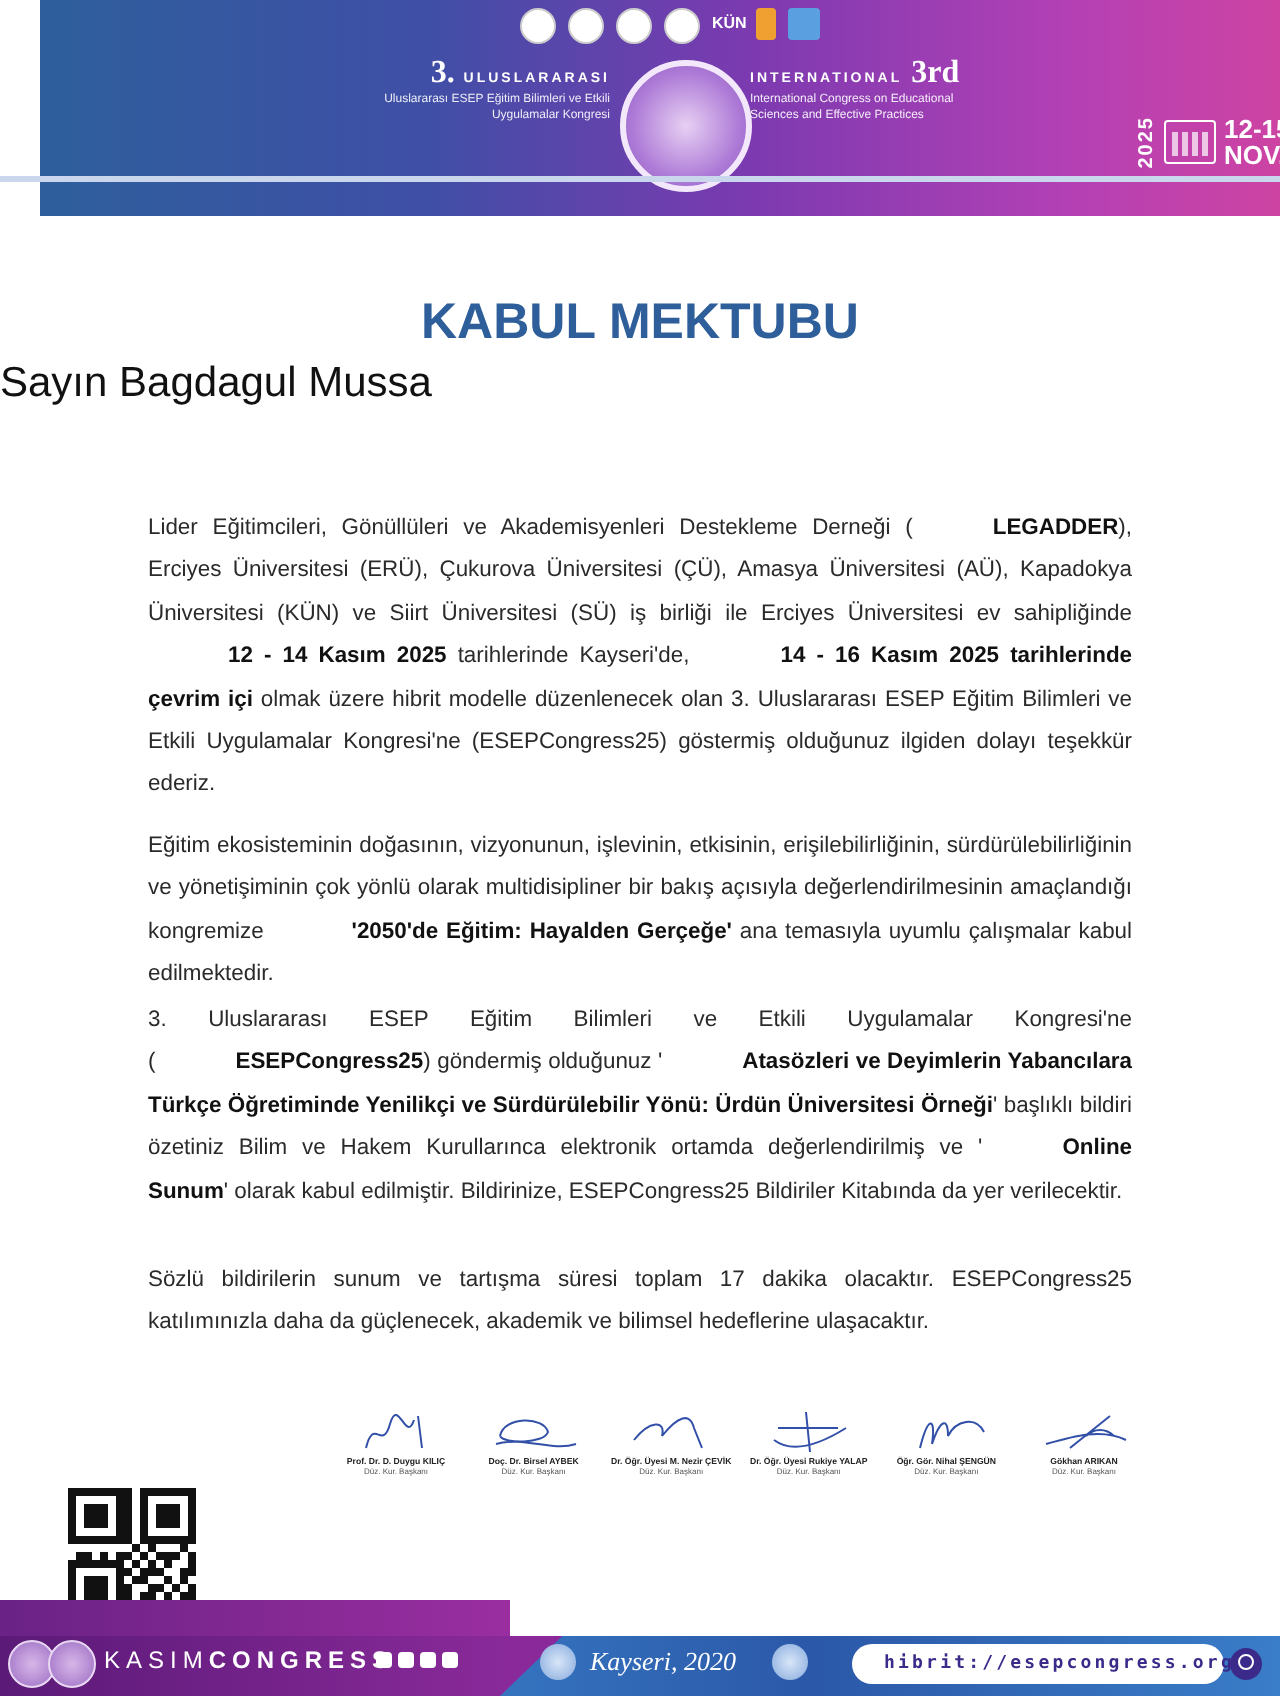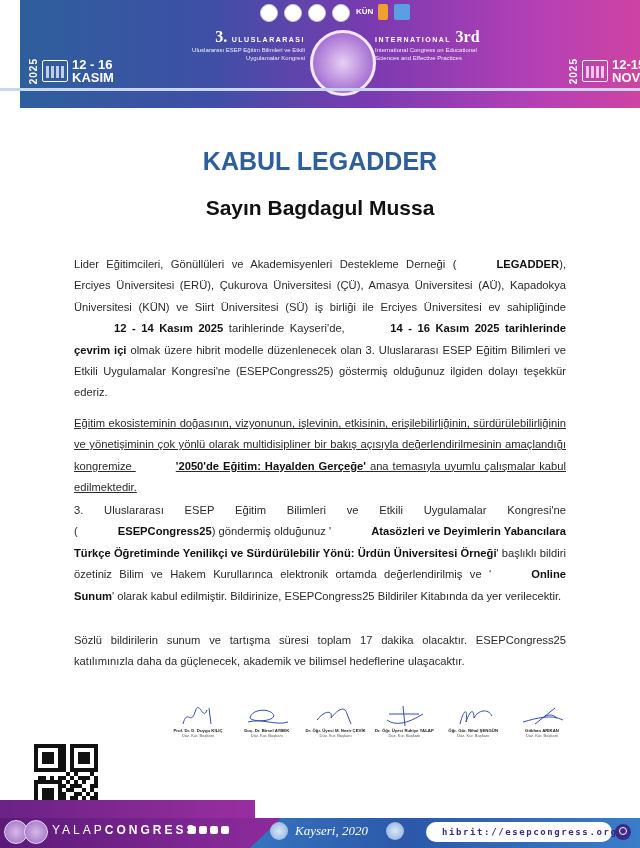--- a/index.html
+++ b/index.html
@@ -15,21 +15,21 @@
   .title-right{position:absolute;left:355px;top:28px;width:175px;color:#fff;}
   .t-small{font-size:7px;letter-spacing:1.5px;font-weight:bold;}
   .t-num{font-family:"Liberation Serif",serif;font-size:16px;font-weight:bold;}
   .t-big{font-size:13px;font-weight:bold;letter-spacing:3.5px;line-height:14px;}
   .t-sub{font-size:6px;line-height:8px;opacity:.9;}
   .emblem{position:absolute;left:290px;top:30px;width:60px;height:60px;border-radius:50%;background:radial-gradient(circle,#e7d0f3 0%,#b07ed8 60%,#8a55c2 100%);border:3px solid #f3e8fb;}
   .logos{position:absolute;left:240px;top:4px;display:flex;gap:6px;}
   .logo{width:16px;height:16px;border-radius:50%;background:#fff;border:1px solid #ccc;}
   .logo.sq{border-radius:2px;background:transparent;border:none;color:#fff;font-size:8px;font-weight:bold;line-height:16px;}
   .letter-title{position:absolute;left:0;top:147px;width:640px;text-align:center;font-size:25px;font-weight:bold;color:#2e5f9a;}
-  .greeting{position:absolute;left:0;top:196px;width:640px;text-align:center;font-size:21px;font-weight:bold;color:#111;}
+  .greeting{position:absolute;left:0;top:180px;width:640px;text-align:left;font-size:21px;font-weight:normal;color:#111;}
   .body-text{position:absolute;left:74px;width:492px;font-size:11.2px;line-height:21.4px;text-align:justify;color:#2a2a2a;}
   .body-text b{color:#111;margin-left:40px;}
   .sigs{position:absolute;left:165px;top:704px;width:410px;display:flex;justify-content:space-between;}
   .sig{width:66px;text-align:center;}
   .sig-mark{height:24px;position:relative;}
   .sig-mark svg{width:50px;height:24px;}
   .sig-name{font-size:4.3px;font-weight:bold;color:#222;white-space:nowrap;}
   .sig-role{font-size:4px;color:#555;}
   .qr-box{position:absolute;left:26px;top:740px;width:80px;height:80px;background:#fff;}
   .qr{position:absolute;left:8px;top:4px;width:64px;height:64px;display:grid;grid-template-columns:repeat(16,4px);grid-template-rows:repeat(16,4px);}
@@ -56,28 +56,20 @@
   <div class="logos">
     <div class="logo"></div>
     <div class="logo"></div>
     <div class="logo"></div>
     <div class="logo"></div>
     <div class="logo sq">KÜN</div>
     <div class="logo" style="border-radius:2px;background:#f0a030;border:none;width:10px;"></div>
     <div class="logo" style="border-radius:2px;background:#5aa0e0;border:none;"></div>
   </div>
 
-  <div class="date-block" style="left:8px;top:58px;">
-    <span class="date-year">2025</span>
-    <span class="cal-icon"></span>
-    <span class="date-text">
-      <span>12 - 16</span><br>
-      <span>KASIM</span>
-    </span>
-  </div>
 
   <div class="title-left">
     <div><span class="t-num">3.</span> <span class="t-small">ULUSLARARASI</span></div>
     <div class="t-sub">Uluslararası ESEP Eğitim Bilimleri ve Etkili</div>
     <div class="t-sub">Uygulamalar Kongresi</div>
   </div>
 
   <div class="emblem"></div>
 
   <div class="title-right">
@@ -90,25 +82,25 @@
     <span class="date-year">2025</span>
     <span class="cal-icon"></span>
     <span class="date-text">
       <span>12-15</span><br>
       <span>NOV.</span>
     </span>
   </div>
 </div>
 <div class="header-line"></div>
 
-<div class="letter-title">KABUL LEGADDER</div>
+<div class="letter-title">KABUL MEKTUBU</div>
 <div class="greeting">Sayın Bagdagul Mussa</div>
 
 <div class="body-text" style="top:254px;"><span>Lider Eğitimcileri, Gönüllüleri ve Akademisyenleri Destekleme Derneği (</span><b>LEGADDER</b><span>), Erciyes Üniversitesi (ERÜ), Çukurova Üniversitesi (ÇÜ), Amasya Üniversitesi (AÜ), Kapadokya Üniversitesi (KÜN) ve Siirt Üniversitesi (SÜ) iş birliği ile Erciyes Üniversitesi ev sahipliğinde </span><b>12 - 14 Kasım 2025</b><span> tarihlerinde Kayseri'de, </span><b>14 - 16 Kasım 2025 tarihlerinde çevrim içi</b><span> olmak üzere hibrit modelle düzenlenecek olan 3. Uluslararası ESEP Eğitim Bilimleri ve Etkili Uygulamalar Kongresi'ne (ESEPCongress25)  göstermiş olduğunuz ilgiden dolayı teşekkür ederiz.</span></div>
-<div class="body-text" style="top:413px;text-decoration:underline;"><span>Eğitim ekosisteminin doğasının, vizyonunun, işlevinin, etkisinin, erişilebilirliğinin, sürdürülebilirliğinin ve yönetişiminin çok yönlü olarak multidisipliner bir bakış açısıyla değerlendirilmesinin amaçlandığı kongremize </span><b>'2050'de Eğitim: Hayalden Gerçeğe'</b><span> ana temasıyla uyumlu çalışmalar kabul edilmektedir.</span></div>
+<div class="body-text" style="top:413px;"><span>Eğitim ekosisteminin doğasının, vizyonunun, işlevinin, etkisinin, erişilebilirliğinin, sürdürülebilirliğinin ve yönetişiminin çok yönlü olarak multidisipliner bir bakış açısıyla değerlendirilmesinin amaçlandığı kongremize </span><b>'2050'de Eğitim: Hayalden Gerçeğe'</b><span> ana temasıyla uyumlu çalışmalar kabul edilmektedir.</span></div>
 <div class="body-text" style="top:500px;"><span>3. Uluslararası ESEP Eğitim Bilimleri ve Etkili Uygulamalar Kongresi'ne (</span><b>ESEPCongress25</b><span>) göndermiş olduğunuz '</span><b>Atasözleri ve Deyimlerin Yabancılara Türkçe Öğretiminde Yenilikçi ve Sürdürülebilir Yönü: Ürdün Üniversitesi Örneği</b><span>' başlıklı bildiri özetiniz Bilim ve Hakem Kurullarınca elektronik ortamda değerlendirilmiş ve '</span><b>Online Sunum</b><span>'  olarak kabul edilmiştir. Bildirinize, ESEPCongress25 Bildiriler Kitabında da yer verilecektir.</span></div>
 <div class="body-text" style="top:630px;"><span>Sözlü bildirilerin sunum ve tartışma süresi toplam 17 dakika olacaktır. ESEPCongress25 katılımınızla daha da güçlenecek, akademik ve bilimsel hedeflerine ulaşacaktır.</span></div>
 
 <div class="sigs">
   <div class="sig">
     <div class="sig-mark"><svg viewBox="0 0 50 24">
           <path d="M10 20 C14 4,18 22,22 8 S30 18,34 6 M36 4 L38 20" stroke="#3350a8" fill="none" stroke-width="1"></path>
         </svg></div>
     <div class="sig-name">Prof. Dr. D. Duygu KILIÇ</div>
     <div class="sig-role">Düz. Kur. Başkanı</div>
@@ -409,21 +401,21 @@
       <span style="background: transparent;"></span>
       <span></span>
     </div>
   </div>
 
 <div class="footer-purple-tab"></div>
 <div class="footer"></div>
 <div class="footer-blue"></div>
 <div class="f-logo" style="left:4px;"></div>
 <div class="f-logo" style="left:24px;"></div>
-<div class="f-brand"><span>YALAP</span><b>CONGRESS</b></div>
+<div class="f-brand"><span>KASIM</span><b>CONGRESS</b></div>
 <div class="social">
   <span></span>
   <span></span>
   <span></span>
   <span></span>
 </div>
 <div class="k-logo" style="left:270px;"></div>
 <div class="kayseri">Kayseri, 2020</div>
 <div class="k-logo" style="left:386px;"></div>
 <div class="url-pill">

